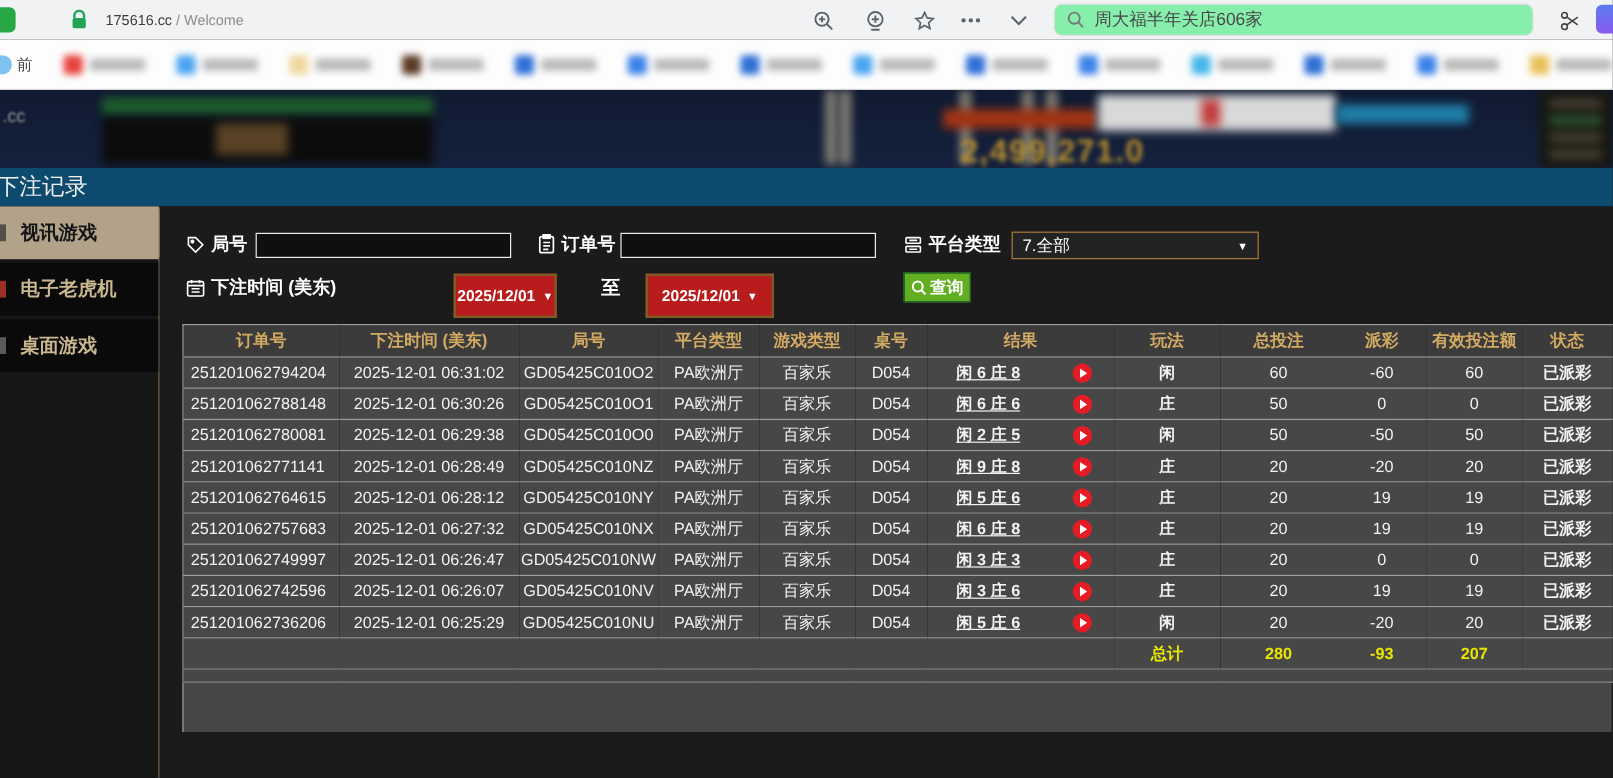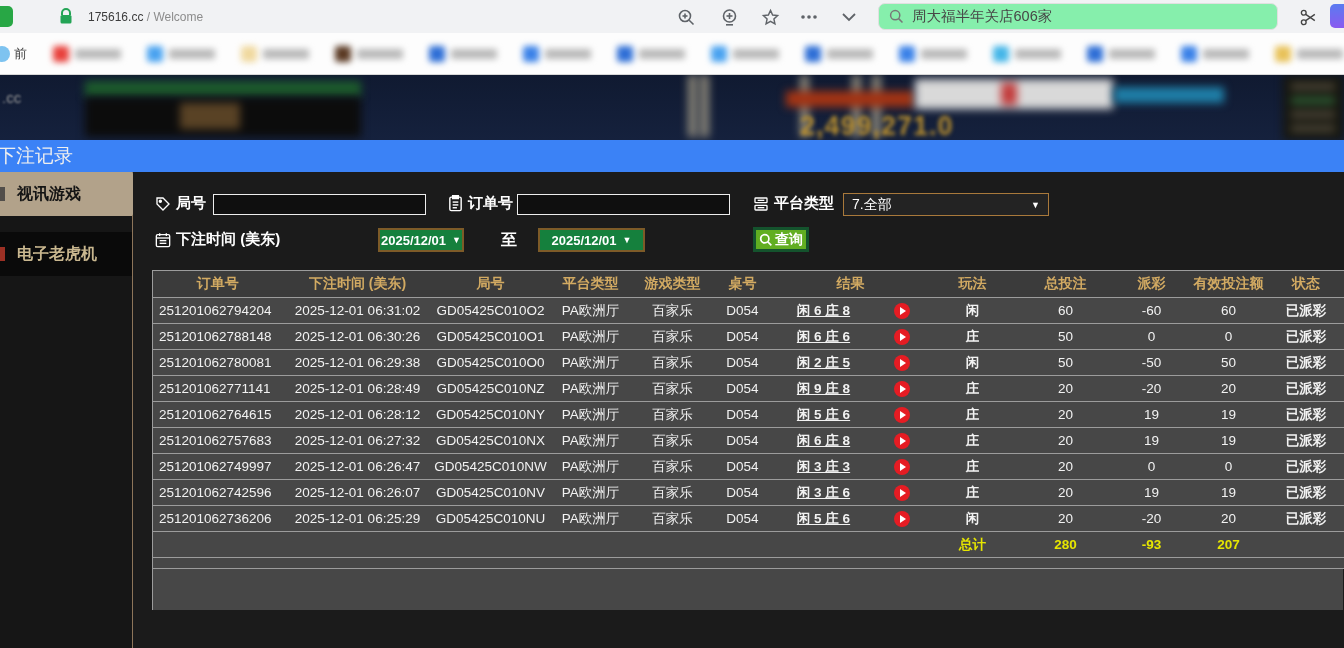--- a/index.html
+++ b/index.html
@@ -49,27 +49,27 @@
   .bn-white{ left:915px; top:4px; width:198px; height:30px; background:#d9d9d9; }
   .bn-white i{ position:absolute; left:86px; top:4px; width:16px; height:22px; background:#c23b3b; }
   .bn-blue { left:1114px; top:12px; width:110px; height:16px; background:#1f7fa8; }
   .bn-amount { left:800px; top:36px; width:400px; font-size:27px; font-weight:bold;
     color:#b98f2f; filter:blur(2px); letter-spacing:1px; }
   .bn-panel { left:1283px; top:0; width:61px; height:65px; background:#16160f; }
   .bn-panel i { position:absolute; left:8px; width:44px; height:7px; background:#4a4436; }
 
   
   .titlebar { position:absolute; left:0; top:140px; width:1344px; height:32px;
-    background:#3b82f6; display:flex; align-items:center; }
+    background:#0c4a6e; display:flex; align-items:center; }
   .titlebar h1 { margin-left:-3px; font-size:19px; font-weight:500; color:#efefef; }
 
   
   .main { position:absolute; left:0; top:172px; width:1344px; height:476px; display:flex; }
   .sidebar { width:133px; flex:none; background:#161616; border-right:1px solid #8d755a; }
-  .side-item { position:relative; height:44px; margin-bottom:16px; background:#0a0a0a;
+  .side-item { position:relative; height:44px; margin-bottom:3px; background:#0a0a0a;
     color:#c9b78f; font-size:16px; font-weight:bold; display:flex; align-items:center;
     padding-left:17px; cursor:pointer; }
   .side-item .frag { position:absolute; left:0; top:15px; width:5px; height:14px;
     background:#6e6e6e; opacity:.8; }
   .side-item.active { background:#b2a28a; color:#141414; }
   .side-item.active .frag { background:#3a3a3a; }
   .side-item.active::after { content:""; position:absolute; right:-12px; top:0;
     border-top:22px solid transparent; border-bottom:22px solid transparent;
     border-left:12px solid #b2a28a; }
 
@@ -79,25 +79,25 @@
   .filters { position:relative; height:98px; }
   .f-label { display:flex; align-items:center; gap:5px; color:#ffffff;
     font-size:15px; font-weight:bold; white-space:nowrap; }
   .f-abs { position:absolute; }
   .f-input { background:#0f0f0f; border:1px solid #ededed; height:21px; width:213px;
     color:#fff; font-size:13px; padding:0 5px; }
   .f-select { background:#232323; border:1px solid #a9793b; height:23px;
     color:#fff; font-size:14px; display:flex; align-items:center;
     padding:0 8px; justify-content:space-between; cursor:pointer; }
   .caret { font-size:9px; color:#fff; }
-  .date-box { background:#15803d; border:2px solid #7d5b28; height:24px;
+  .date-box { background:#b91c1c; border:2px solid #7d5b28; height:37px;
     display:flex; align-items:center; justify-content:center; gap:6px;
     color:#fff; font-size:13px; font-weight:bold; cursor:pointer; }
   .zhi { color:#fff; font-size:16px; font-weight:bold; }
-  .btn-query { background:#61ae21; border:3px solid #14532d; height:25px; width:56px;
+  .btn-query { background:#61ae21; border:1px solid #14532d; height:25px; width:56px;
     color:#fff; font-size:14px; font-weight:bold; display:flex; align-items:center;
     justify-content:center; gap:2px; cursor:pointer; }
 
   
   .bet-table { margin-left:19px; width:1191px; border-collapse:collapse; table-layout:fixed; }
   .bet-table th { background:#3b3b3b; color:#d2aa62; font-size:14px; font-weight:bold;
     height:27px; border-bottom:1px solid #9c9c9c; }
   .bet-table td { background:#474747; color:#f2f2f2; font-size:13.5px; height:26px;
     text-align:center; border-bottom:1px solid #9c9c9c; white-space:nowrap;
     overflow:hidden; }
@@ -287,20 +287,24 @@
   <div class="side-item active">
     <span class="frag"></span>
     <span>视讯游戏</span>
   </div>
 
   <div class="side-item">
     <span class="frag" style="background: rgb(192, 57, 43);"></span>
     <span>电子老虎机</span>
   </div>
 
+  <div class="side-item">
+    <span class="frag"></span>
+    <span>桌面游戏</span>
+  </div>
 
 
 </div>
   </div>
 
   <div class="content">
 
     <div class="filters">
       <div class="f-abs f-label" style="left:22px;top:22px">
         <svg width="16" height="16" viewBox="0 0 24 24" fill="none" stroke="#fff" stroke-width="2">

